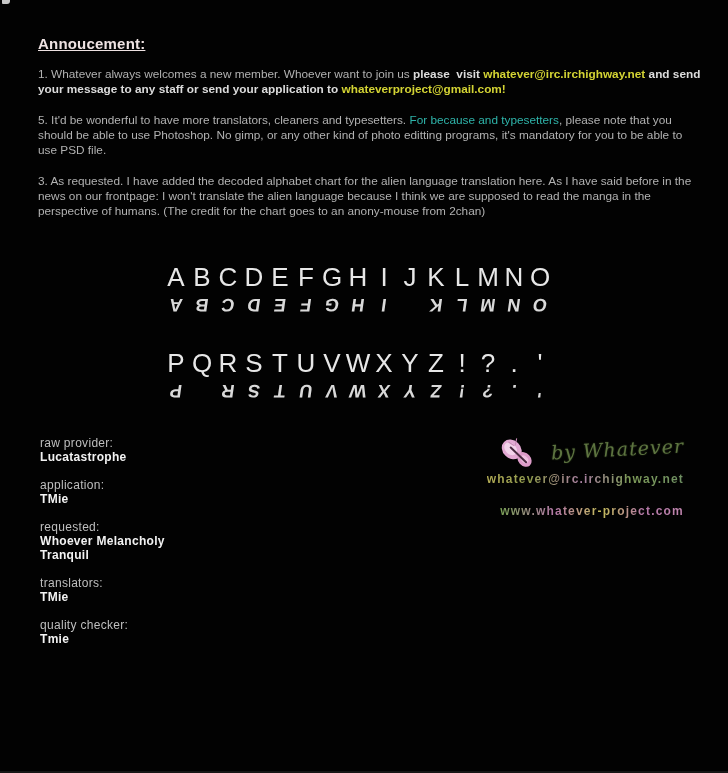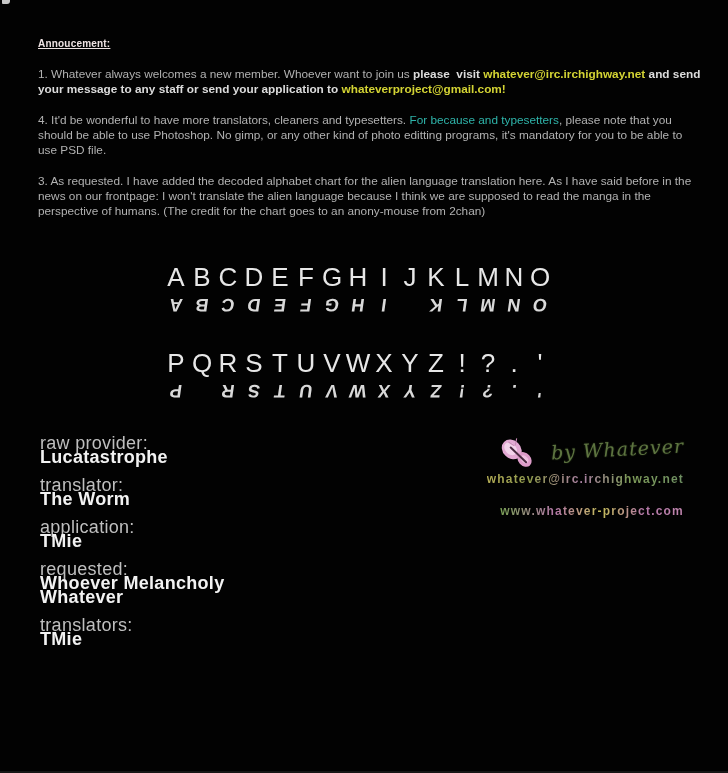--- a/index.html
+++ b/index.html
@@ -8,40 +8,40 @@
     font-family:"Liberation Sans",sans-serif;
     -webkit-font-smoothing:antialiased;
   }
   .page{position:absolute;inset:0;background:#020202;}
   .speck{position:absolute;left:2px;top:0;width:8px;height:4px;background:#ddd;border-radius:0 0 3px 1px;opacity:.9;}
   .bottom-edge{position:absolute;left:0;bottom:0;width:100%;height:2px;background:#161616;}
 
   
   .announcement{position:absolute;left:38px;top:36px;width:666px;color:#b2b2b2;
     font-size:11.8px;line-height:15px;}
-  .heading{font-weight:bold;color:#eee2e2;text-decoration:underline;font-size:10px;
+  .heading{font-weight:bold;color:#eee2e2;text-decoration:underline;font-size:15px;
     margin-bottom:14px;letter-spacing:.2px;}
   .para{margin:16px 0 14px 0;white-space:pre-wrap;}
   .seg{color:#b2b2b2;}
   .seg-bold{font-weight:bold;color:#dcdcdc;}
   .seg-yellow{font-weight:bold;color:#d3d334;}
   .seg-cyan{color:#2fb5ab;}
 
   
   .alphabet{position:absolute;left:163px;top:262px;color:#e7e7e7;}
   .alpha-row-group{margin-bottom:32px;}
   .latin-row{display:flex;height:30px;align-items:center;}
   .alien-row{display:flex;height:23px;align-items:center;margin-top:1px;}
   .latin-row .cell{width:26px;display:flex;align-items:center;justify-content:center;
     font-size:26px;font-weight:400;letter-spacing:0;color:#e7e7e7;}
   .alien-row .cell{width:26px;display:flex;align-items:center;justify-content:center;
     font-size:18px;font-weight:bold;color:#d9d9d9;transform:rotate(180deg) skewX(-8deg);}
 
   
-  .credits{position:absolute;left:40px;top:436px;font-size:18px;line-height:14px;}
+  .credits{position:absolute;left:40px;top:436px;font-size:12px;line-height:14px;}
   .credit-entry{margin-bottom:14px;}
   .credit-label{color:#bfbfbf;letter-spacing:.3px;}
   .credit-name{color:#f2f2f2;font-weight:bold;text-underline-offset:2px;
     letter-spacing:.3px;}
 
   
   .logo{position:absolute;left:492px;top:428px;width:196px;}
   .butterfly{position:absolute;left:8px;top:8px;width:36px;height:36px;transform:rotate(-18deg);}
   .byline{position:absolute;right:4px;top:10px;font-family:"DejaVu Serif",serif;
     font-style:italic;font-size:19px;color:#5d7440;letter-spacing:1px;transform:rotate(-3deg);
@@ -55,21 +55,21 @@
 </head>
 <body>
 
 <div class="page">
   <div class="speck"></div>
 
   <div class="announcement">
     <div class="heading">Annoucement:</div>
     <div>
         <div class="para"><span class="seg">1. Whatever always welcomes a new member. Whoever want to join us </span><span class="seg seg-bold">please  visit </span><span class="seg seg-yellow">whatever@irc.irchighway.net</span><span class="seg seg-bold"> and send your message to any staff or send your application to </span><span class="seg seg-yellow">whateverproject@gmail.com!</span></div>
-        <div class="para"><span class="seg">4. It'd be wonderful to have more translators, cleaners and typesetters. </span><span class="seg seg-cyan">For because and typesetters</span><span class="seg">, please note that you should be able to use Photoshop. No gimp, or any other kind of photo editting programs, it's mandatory for you to be able to use PSD file.</span></div>
+        <div class="para"><span class="seg">5. It'd be wonderful to have more translators, cleaners and typesetters. </span><span class="seg seg-cyan">For because and typesetters</span><span class="seg">, please note that you should be able to use Photoshop. No gimp, or any other kind of photo editting programs, it's mandatory for you to be able to use PSD file.</span></div>
         <div class="para"><span class="seg">3. As requested. I have added the decoded alphabet chart for the alien language translation here. As I have said before in the news on our frontpage: I won't translate the alien language because I think we are supposed to read the manga in the perspective of humans. (The credit for the chart goes to an anony-mouse from 2chan)</span></div>
       </div>
   </div>
 
   <div class="alphabet">
       <div class="alpha-row-group">
         <div class="latin-row">
           <span class="cell">A</span>
           <span class="cell">B</span>
           <span class="cell">C</span>
@@ -142,35 +142,35 @@
       </div>
     </div>
 
   <div class="credits">
     <div>
         <div class="credit-entry">
           <div class="credit-label">raw provider:</div>
           <div class="credit-name">Lucatastrophe</div>
         </div>
         <div class="credit-entry">
-          <div class="credit-label">translator:</div>
-          <div class="credit-name">The Worm</div>
-        </div>
-        <div class="credit-entry">
           <div class="credit-label">application:</div>
           <div class="credit-name">TMie</div>
         </div>
         <div class="credit-entry">
           <div class="credit-label">requested:</div>
           <div class="credit-name">Whoever Melancholy</div>
-          <div class="credit-name">Whatever</div>
+          <div class="credit-name">Tranquil</div>
         </div>
         <div class="credit-entry">
           <div class="credit-label">translators:</div>
           <div class="credit-name">TMie</div>
+        </div>
+        <div class="credit-entry">
+          <div class="credit-label">quality checker:</div>
+          <div class="credit-name">Tmie</div>
         </div>
       </div>
   </div>
 
   <div class="logo">
     <svg class="butterfly" viewBox="0 0 40 40">
       <g>
         <ellipse cx="15" cy="13" rx="10" ry="12" fill="#e3a9d3" transform="rotate(-28 15 13)"></ellipse>
         <ellipse cx="14" cy="12" rx="6" ry="8" fill="#f3d3ea" transform="rotate(-28 14 12)"></ellipse>
         <ellipse cx="25" cy="28" rx="7" ry="9" fill="#dd9cc9" transform="rotate(-24 25 28)"></ellipse>

